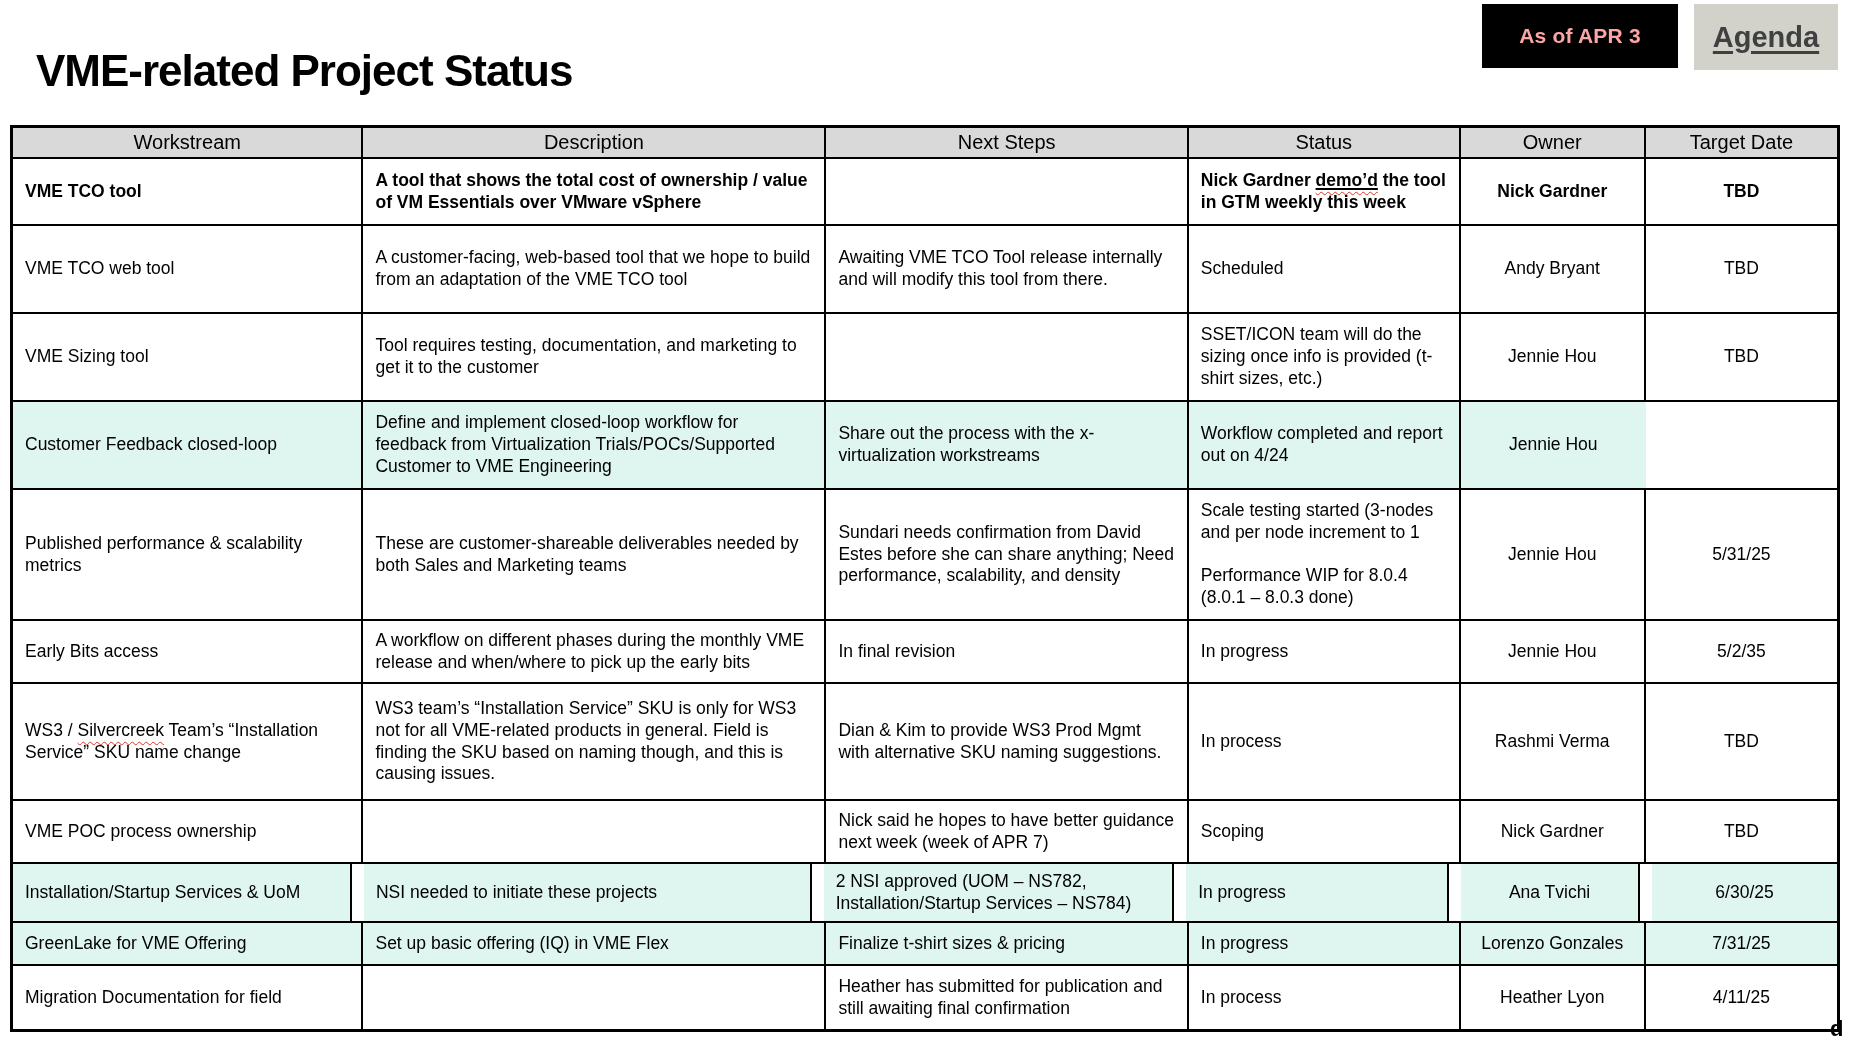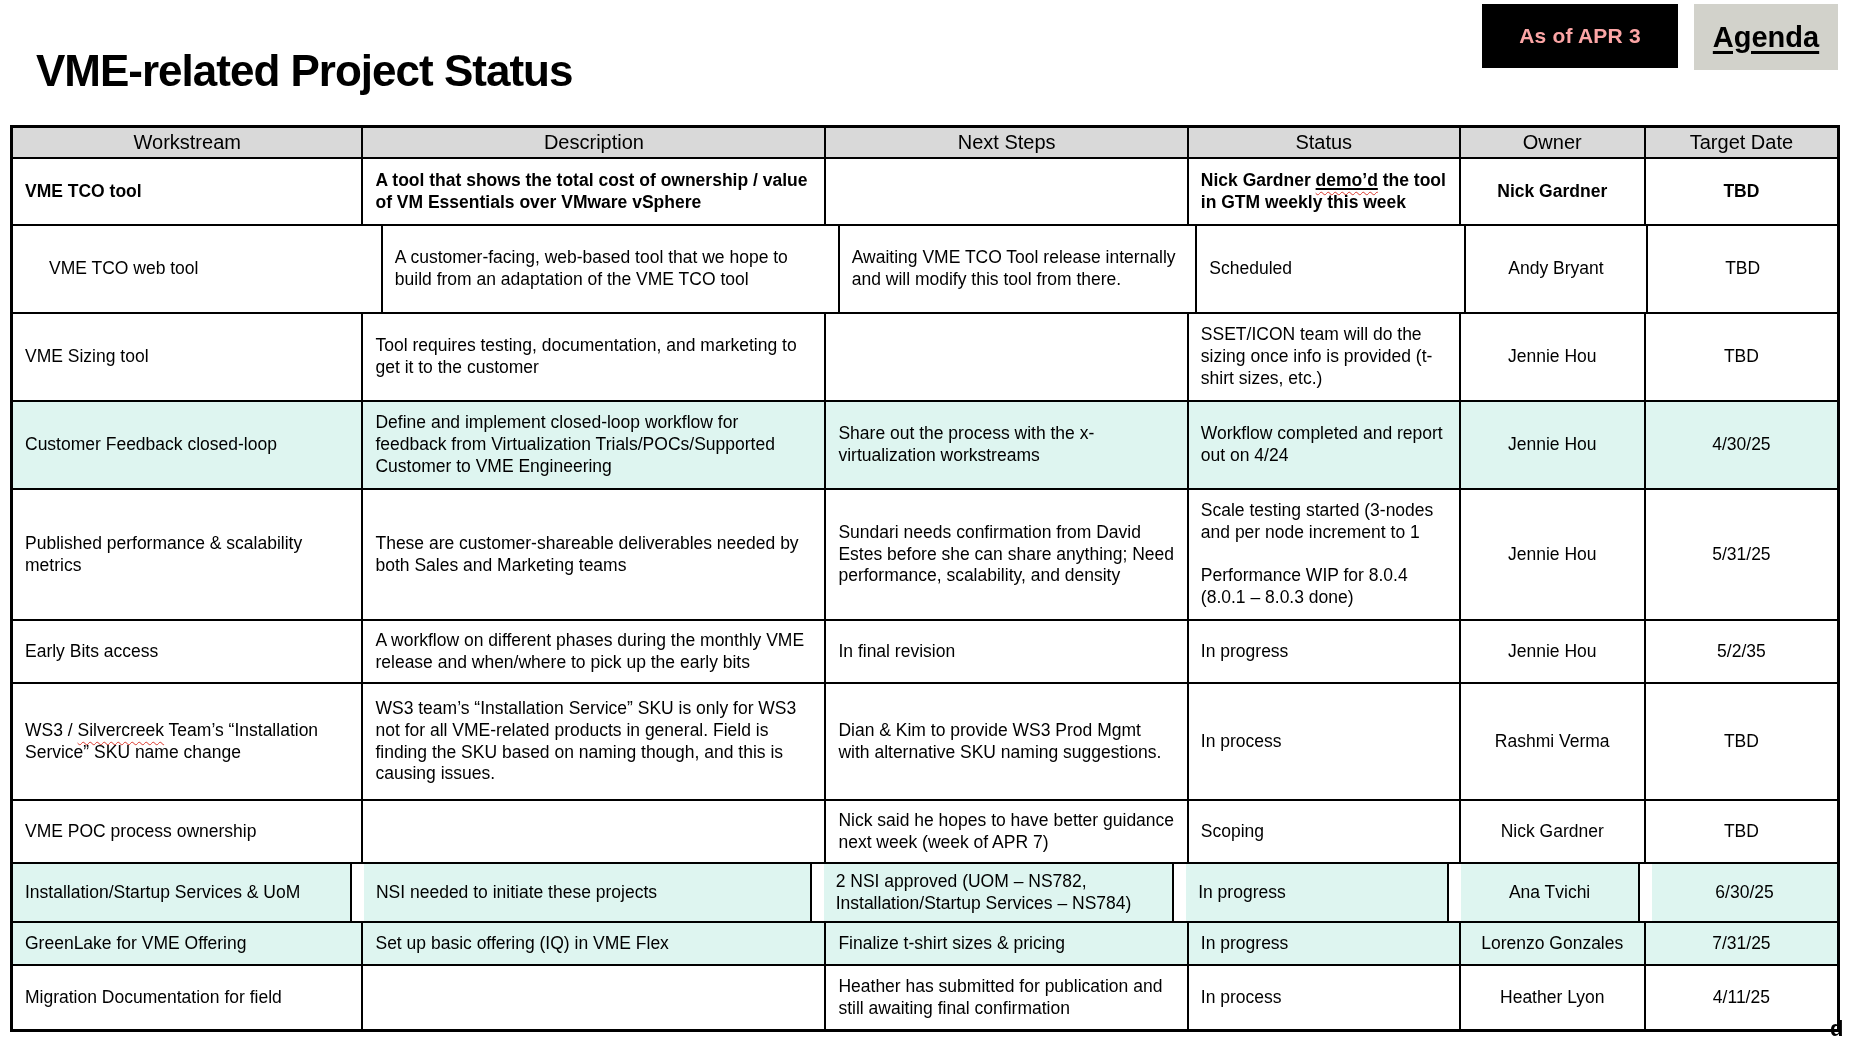--- a/index.html
+++ b/index.html
@@ -15,21 +15,21 @@
 
   .asof {
     position: absolute; left: 1482px; top: 4px; width: 196px; height: 64px;
     background: var(--badge-bg, #000); color: #fca5a5;
     display: flex; align-items: center; justify-content: center;
     font-size: 21px; font-weight: 700; letter-spacing: 0.2px;
   }
 
   .agenda {
     position: absolute; left: 1694px; top: 4px; width: 144px; height: 66px;
-    background: var(--agenda-bg, #d2d2cb); color: #000000;
+    background: var(--agenda-bg, #d2d2cb); color: #404040;
     display: flex; align-items: center; justify-content: center;
     font-size: 29px; font-weight: 800;
     text-decoration: underline; text-decoration-thickness: 3px; text-underline-offset: 4px;
     cursor: pointer;
   }
 
   .tbl {
     position: absolute; left: 10px; top: 125px; width: 1830px;
     border: 3px solid #000;
     background: #fff;
@@ -54,21 +54,21 @@
   .hdr { background: var(--header-bg, #d9d9d9); min-height: 29px; }
   .hdr .cell { font-size: 20px; font-weight: 400; justify-content: center; text-align: center; padding: 2px 6px; }
 
   .c-owner, .c-date { justify-content: center; }
   .c-owner .txt, .c-date .txt { text-align: center; }
 
   .row.hl .cell { background: var(--highlight, #def5f0); }
 
   
   .tbl > .row:nth-child(2)  { min-height: 67px; font-weight: bold; }
-  .tbl > .row:nth-child(3)  { min-height: 88px; padding-left: 24px; }
+  .tbl > .row:nth-child(3)  { min-height: 88px; }
   .tbl > .row:nth-child(4)  { min-height: 88px; }
   .tbl > .row:nth-child(5)  { min-height: 88px; }
   .tbl > .row:nth-child(6)  { min-height: 131px; }
   .tbl > .row:nth-child(7)  { min-height: 63px; }
   .tbl > .row:nth-child(8)  { min-height: 117px; }
   .tbl > .row:nth-child(9)  { min-height: 63px; }
   .tbl > .row:nth-child(10) { min-height: 57px; gap: 12px; }
   .tbl > .row:nth-child(11) { min-height: 43px; }
   .tbl > .row:nth-child(12) { min-height: 65px; }
 
@@ -194,23 +194,20 @@
         </div>
     <div class="cell c-next">
           <div class="txt">Share out the process with the x-virtualization workstreams</div>
         </div>
     <div class="cell c-status">
           <div class="txt">Workflow completed and report out on 4/24</div>
         </div>
     <div class="cell c-owner">
           <div class="txt">Jennie Hou</div>
         </div>
-    <div class="cell c-date">
-          <div class="txt">4/30/25</div>
-        </div>
   </div>
 
   <div class="row">
     <div class="cell c-workstream">
           <div class="txt">Published performance &amp; scalability metrics</div>
         </div>
     <div class="cell c-desc">
           <div class="txt">These are customer-shareable deliverables needed by both Sales and Marketing teams</div>
         </div>
     <div class="cell c-next">

